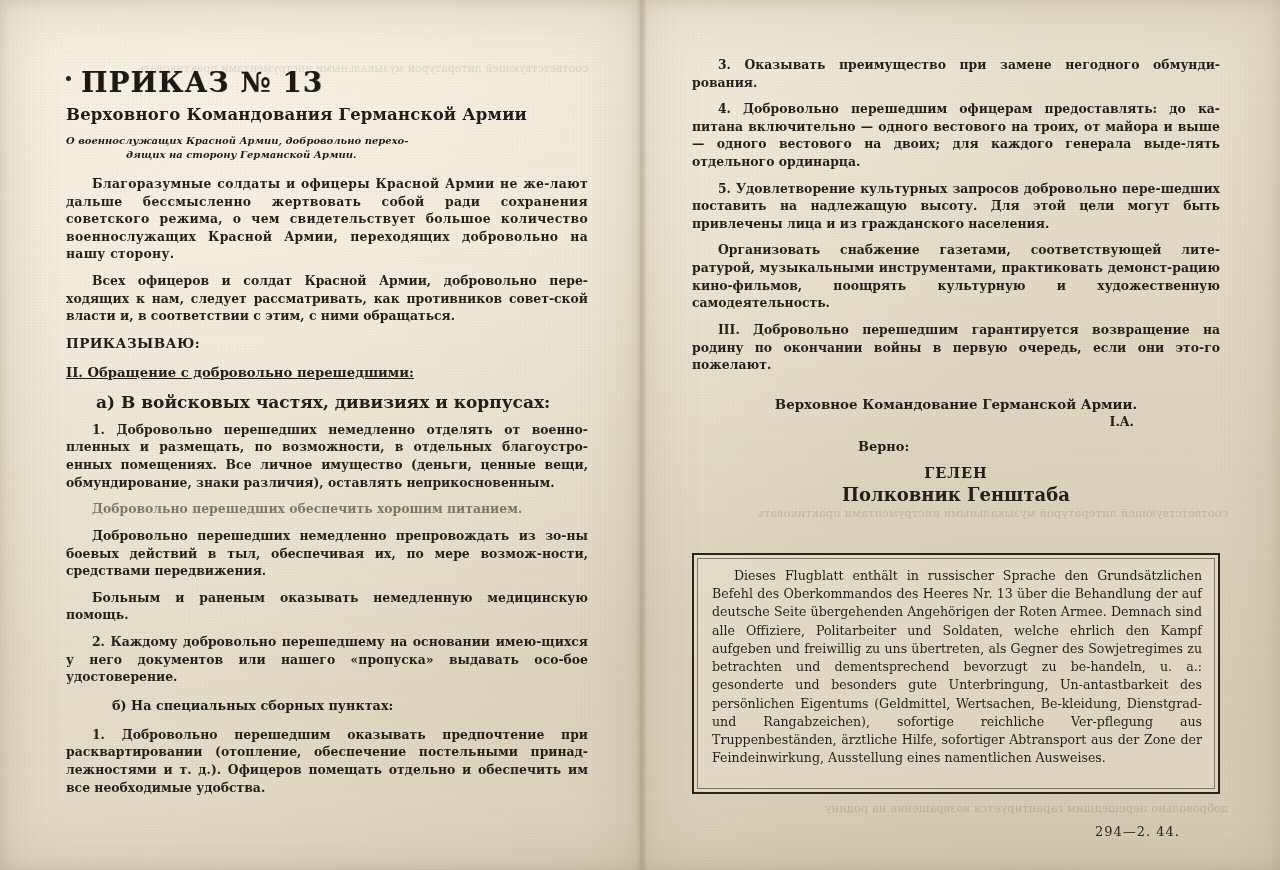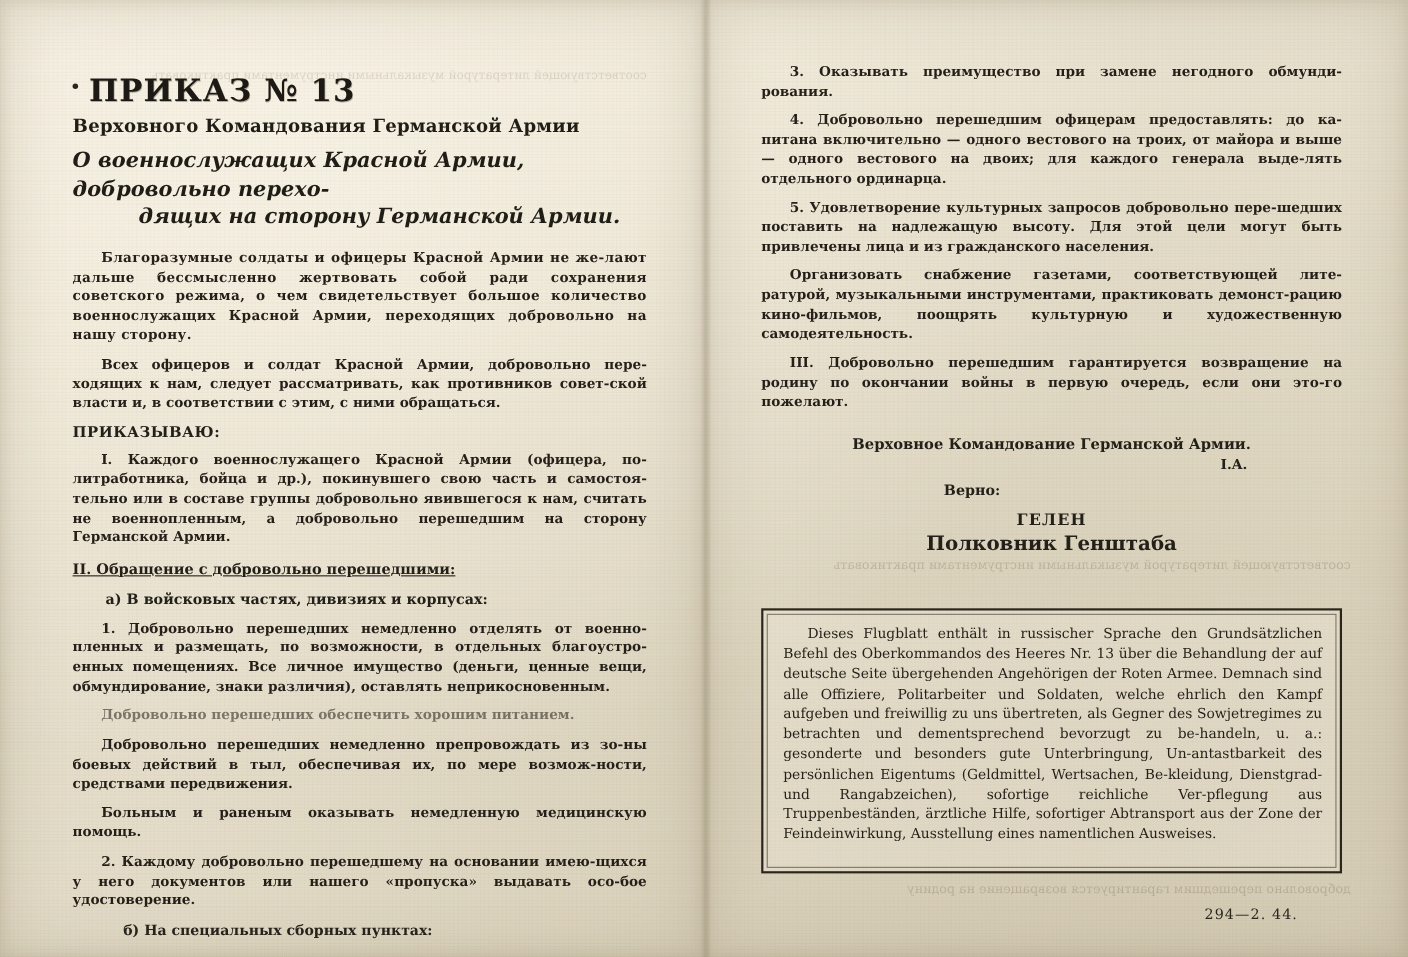--- a/index.html
+++ b/index.html
@@ -90,21 +90,21 @@
     font-weight: 700;
     font-size: 16.5px;
     letter-spacing: 0.2px;
     color: #201d17;
   }
   h3.subject {
     margin: 0 0 14px 0;
     font-family: "DejaVu Serif", serif;
     font-weight: 700;
     font-style: italic;
-    font-size: 19px;
+    font-size: 10px;
     line-height: 1.35;
     color: #201d17;
   }
   h3.subject .l2 {
     display: block;
     padding-left: 60px;
   }
   p.body {
     margin: 0 0 9px 0;
     font-family: "DejaVu Serif", serif;
@@ -132,21 +132,21 @@
     font-family: "DejaVu Serif", serif;
     font-weight: 700;
     font-size: 13.2px;
     text-indent: 0;
     text-decoration: underline;
   }
   p.sub {
     margin: 12px 0 9px 0;
     font-family: "DejaVu Serif", serif;
     font-weight: 700;
-    font-size: 13px;
+    font-size: 17px;
     text-indent: 30px;
   }
   p.sub2 {
     margin: 12px 0 13px 0;
     font-family: "DejaVu Serif", serif;
     font-weight: 700;
     font-size: 12.8px;
     text-indent: 46px;
   }
   .faded { opacity: 0.55; }
@@ -253,21 +253,20 @@
       <h3 class="subject">
         <span>О военнослужащих Красной Армии, добровольно перехо-</span>
         <span class="l2">дящих на сторону Германской Армии.</span>
       </h3>
 
       <p class="body shout">Благоразумные солдаты и офицеры Красной Армии не же-лают дальше бессмысленно жертвовать собой ради сохранения советского режима, о чем свидетельствует большое количество военнослужащих Красной Армии, переходящих добровольно на нашу сторону.</p>
       <p class="body">Всех офицеров и солдат Красной Армии, добровольно пере-ходящих к нам, следует рассматривать, как противников совет-ской власти и, в соответствии с этим, с ними обращаться.</p>
 
       <p class="cmd">ПРИКАЗЫВАЮ:</p>
 
-      <p class="body">I. Каждого военнослужащего Красной Армии (офицера, по-литработника, бойца и др.), покинувшего свою часть и самостоя-тельно или в составе группы добровольно явившегося к нам, считать не военнопленным, а добровольно перешедшим на сторону Германской Армии.</p>
 
       <p class="sec">II. Обращение с добровольно перешедшими:</p>
 
       <p class="sub">а) В войсковых частях, дивизиях и корпусах:</p>
 
       <p class="body">1. Добровольно перешедших немедленно отделять от военно-пленных и размещать, по возможности, в отдельных благоустро-енных помещениях. Все личное имущество (деньги, ценные вещи, обмундирование, знаки различия), оставлять неприкосновенным.</p>
       <p class="body faded">Добровольно перешедших обеспечить хорошим питанием.</p>
       <p class="body">Добровольно перешедших немедленно препровождать из зо-ны боевых действий в тыл, обеспечивая их, по мере возмож-ности, средствами передвижения.</p>
       <p class="body">Больным и раненым оказывать немедленную медицинскую помощь.</p>
       <p class="body">2. Каждому добровольно перешедшему на основании имею-щихся у него документов или нашего «пропуска» выдавать осо-бое удостоверение.</p>

